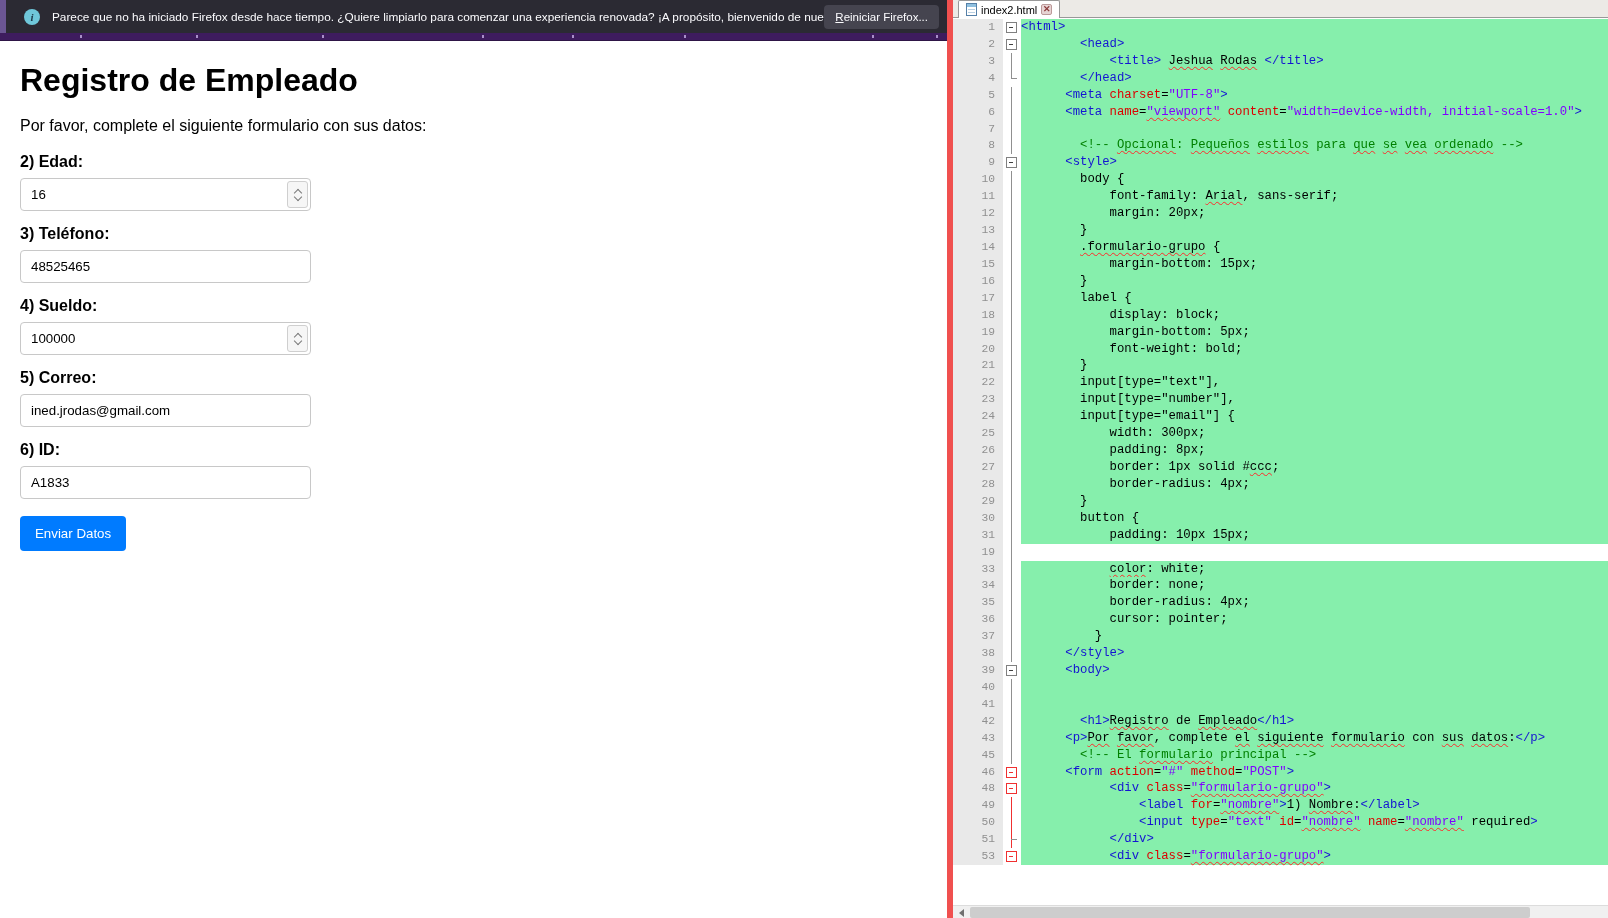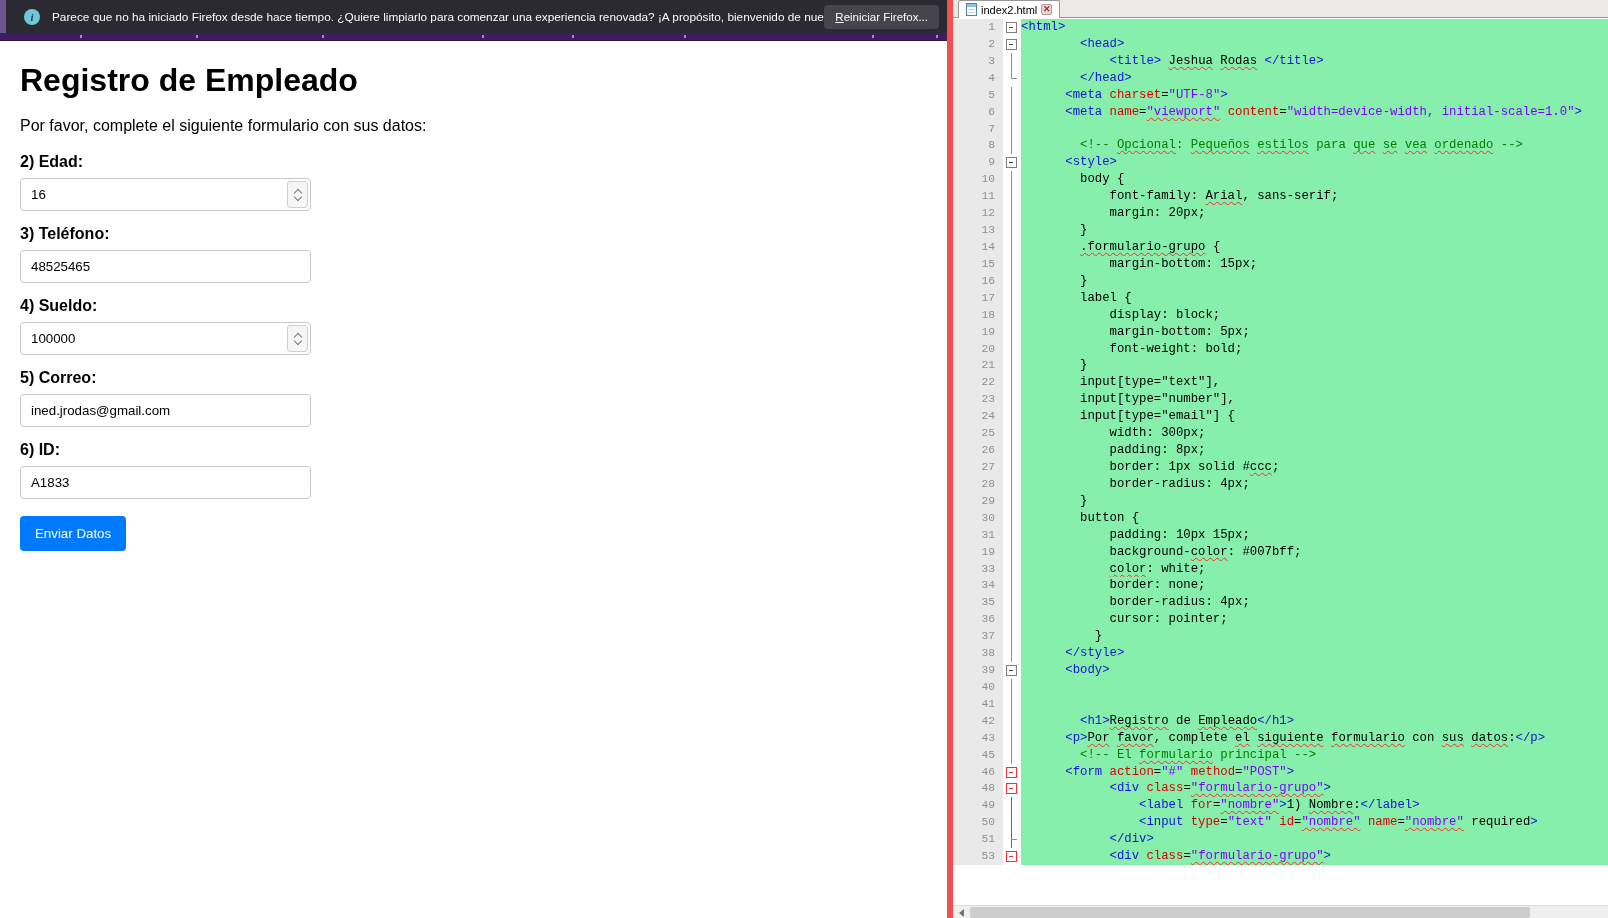--- a/index.html
+++ b/index.html
@@ -304,21 +304,20 @@
           <span class="code"><span class="tk-x">        button {</span></span>
         </div>
         <div class="row">
           <span class="num">31</span>
           <span class="fold fold-v"></span>
           <span class="code"><span class="tk-x">            padding: 10px 15px;</span></span>
         </div>
         <div class="row">
           <span class="num">19</span>
           <span class="fold fold-v"></span>
-          <span class="code"><span class="tk-x">            background-</span><span class="tk-x sp">color</span><span class="tk-x">: #007bff;</span></span>
         </div>
         <div class="row">
           <span class="num">33</span>
           <span class="fold fold-v"></span>
           <span class="code"><span class="tk-x">            </span><span class="tk-x sp">color</span><span class="tk-x">: white;</span></span>
         </div>
         <div class="row">
           <span class="num">34</span>
           <span class="fold fold-v"></span>
           <span class="code"><span class="tk-x">            border: none;</span></span>

